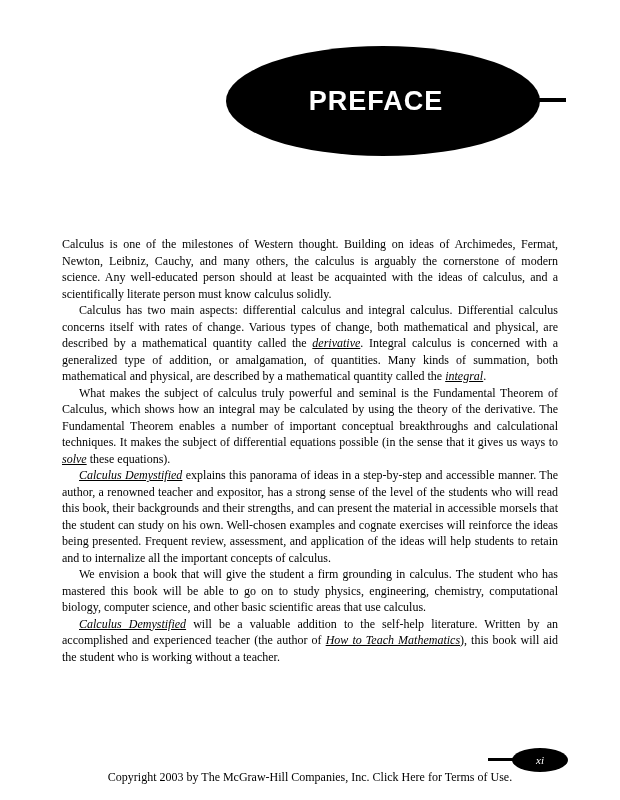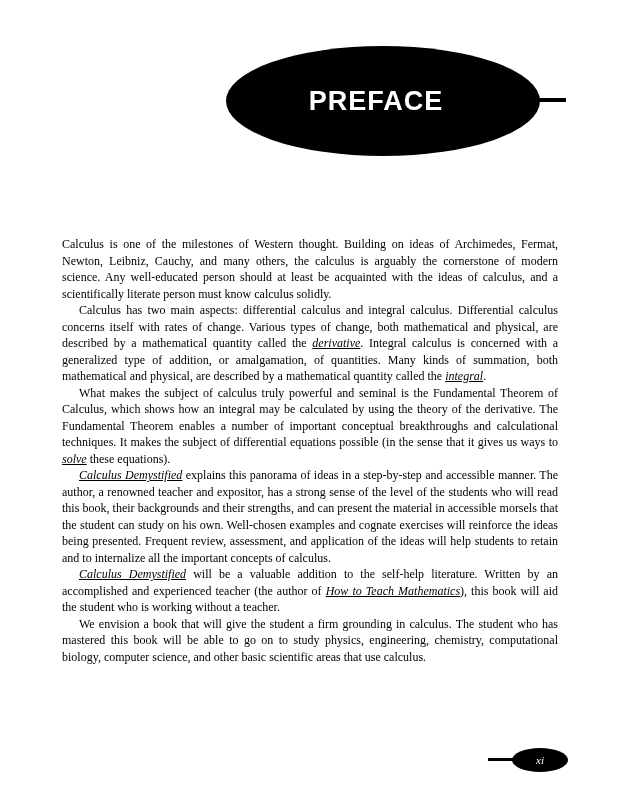--- a/index.html
+++ b/index.html
@@ -99,23 +99,24 @@
   <div class="header-rule"></div>
   <div class="header-ellipse">
     <span class="header-title">PREFACE</span>
   </div>
 
   <div class="body-text">
     <p class="para"><span>Calculus is one of the milestones of Western thought. Building on ideas of Archimedes, Fermat, Newton, Leibniz, Cauchy, and many others, the calculus is arguably the cornerstone of modern science. Any well-educated person should at least be acquainted with the ideas of calculus, and a scientifically literate person must know calculus solidly.</span></p>
     <p class="para indent"><span>Calculus has two main aspects: differential calculus and integral calculus. Differential calculus concerns itself with rates of change. Various types of change, both mathematical and physical, are described by a mathematical quantity called the </span><i>derivative</i><span>. Integral calculus is concerned with a generalized type of addition, or amalgamation, of quantities. Many kinds of summation, both mathematical and physical, are described by a mathematical quantity called the </span><i>integral</i><span>.</span></p>
     <p class="para indent"><span>What makes the subject of calculus truly powerful and seminal is the Fundamental Theorem of Calculus, which shows how an integral may be calculated by using the theory of the derivative. The Fundamental Theorem enables a number of important conceptual breakthroughs and calculational techniques. It makes the subject of differential equations possible (in the sense that it gives us ways to </span><i>solve</i><span> these equations).</span></p>
     <p class="para indent"><i>Calculus Demystified</i><span> explains this panorama of ideas in a step-by-step and accessible manner. The author, a renowned teacher and expositor, has a strong sense of the level of the students who will read this book, their backgrounds and their strengths, and can present the material in accessible morsels that the student can study on his own. Well-chosen examples and cognate exercises will reinforce the ideas being presented. Frequent review, assessment, and application of the ideas will help students to retain and to internalize all the important concepts of calculus.</span></p>
+    <p class="para indent"><span>We envision a book that will give the student a firm grounding in calculus. The student who has mastered this book will be able to go on to study physics, engineering, chemistry, computational biology, computer science, and other basic scientific areas that use calculus.</span></p>
     <p class="para indent"><i>Calculus Demystified</i><span> will be a valuable addition to the self-help literature. Written by an accomplished and experienced teacher (the author of </span><i>How to Teach Mathematics</i><span>), this book will aid the student who is working without a teacher.</span></p>
-    <p class="para indent"><span>We envision a book that will give the student a firm grounding in calculus. The student who has mastered this book will be able to go on to study physics, engineering, chemistry, computational biology, computer science, and other basic scientific areas that use calculus.</span></p>
   </div>
 
   <div class="folio-rule"></div>
   <div class="folio">
     <span>xi</span>
   </div>
 
+  <div class="copyright">Copyright 2003 by The McGraw-Hill Companies, Inc. Click Here for Terms of Use.</div>
 
 </div>
 
 </body></html>

